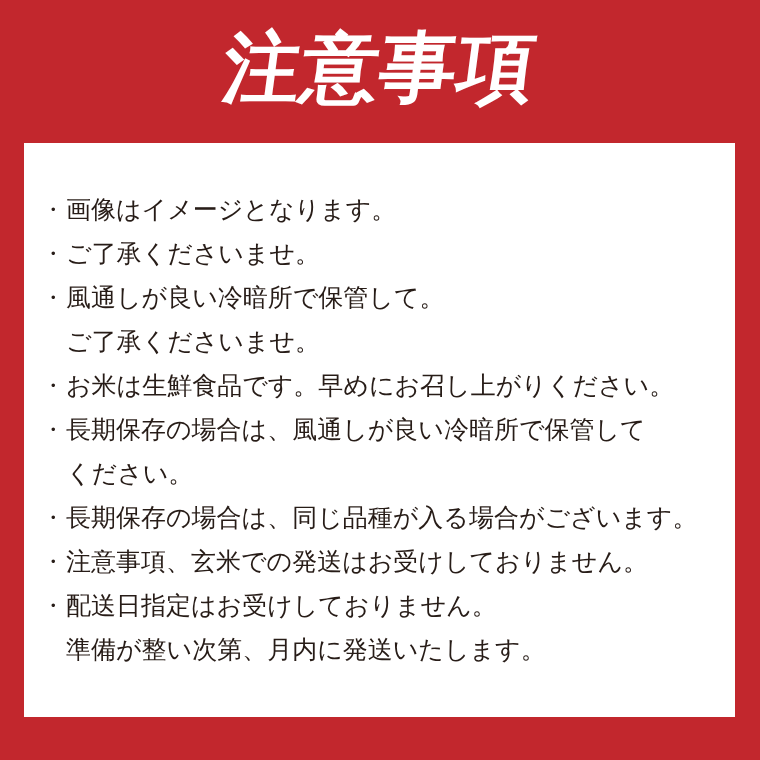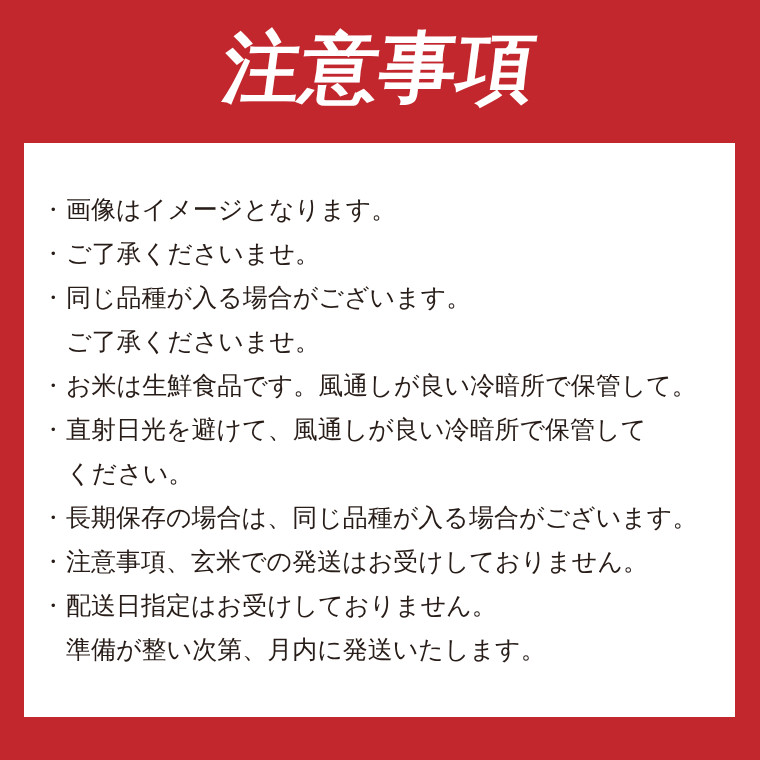--- a/index.html
+++ b/index.html
@@ -82,32 +82,32 @@
         <span class="text">画像はイメージとなります。</span>
       </div>
 
       <div class="item">
         <span class="bullet">・</span>
         <span class="text">ご了承くださいませ。</span>
       </div>
 
       <div class="item">
         <span class="bullet">・</span>
-        <span class="text">同じ品種が入る場合がございます。
+        <span class="text">風通しが良い冷暗所で保管して。
 ご了承くださいませ。</span>
       </div>
 
       <div class="item">
         <span class="bullet">・</span>
-        <span class="text">お米は生鮮食品です。風通しが良い冷暗所で保管して。</span>
+        <span class="text">お米は生鮮食品です。早めにお召し上がりください。</span>
       </div>
 
       <div class="item">
         <span class="bullet">・</span>
-        <span class="text">直射日光を避けて、風通しが良い冷暗所で保管して
+        <span class="text">長期保存の場合は、風通しが良い冷暗所で保管して
 ください。</span>
       </div>
 
       <div class="item">
         <span class="bullet">・</span>
         <span class="text">長期保存の場合は、同じ品種が入る場合がございます。</span>
       </div>
 
       <div class="item">
         <span class="bullet">・</span>

